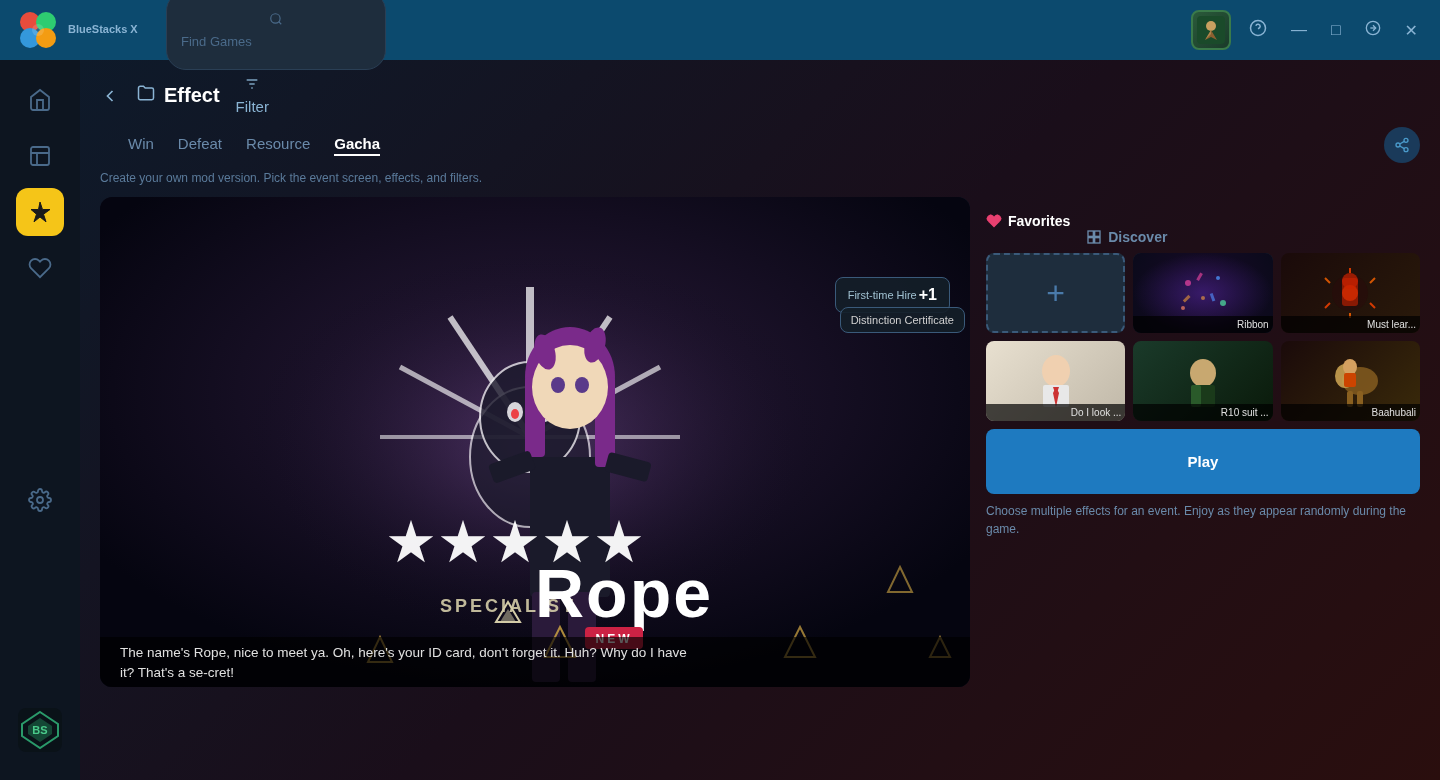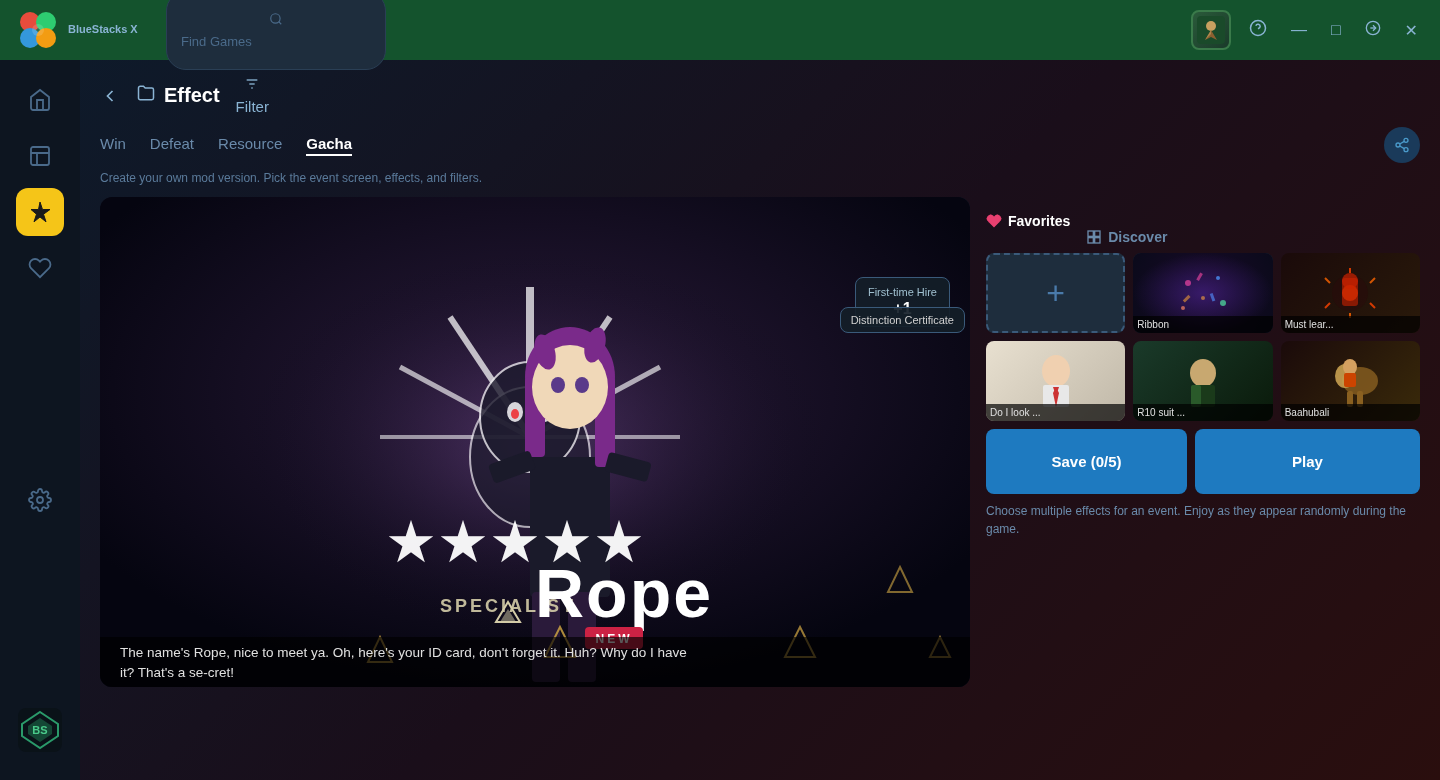--- a/index.html
+++ b/index.html
@@ -10,21 +10,21 @@
       font-family: 'Segoe UI', Arial, sans-serif;
       overflow: hidden;
       color: #fff;
     }
 
     
     .title-bar {
       position: absolute;
       top: 0; left: 0; right: 0;
       height: 60px;
-      background: #14532d;
+      background: #0c4a6e;
       display: flex;
       align-items: center;
       padding: 0 16px;
       z-index: 100;
     }
     .logo-area {
       display: flex;
       align-items: center;
       gap: 8px;
       width: 130px;
@@ -141,20 +141,21 @@
       background: none; border: none; cursor: pointer;
       color: #8ab4d4; font-size: 15px; flex-direction: column;
     }
 
     
     .tab-bar {
       display: flex;
       align-items: center;
       gap: 24px;
       margin-bottom: 8px;
+      margin-left: 28px;
     }
     .tab {
       font-size: 15px;
       color: #6a8aaa;
       cursor: pointer;
       padding-bottom: 2px;
       border-bottom: 2px solid transparent;
     }
     .tab.active {
       color: #fff;
@@ -205,21 +206,21 @@
     
     .hire-popup {
       position: absolute;
       top: 80px; right: 20px;
       background: rgba(20, 30, 40, 0.92);
       border: 1px solid #3a5a7a;
       border-radius: 8px;
       padding: 8px 12px;
       font-size: 12px;
       color: #d0d0d0;
-      display: flex; flex-direction: column; align-items: center;
+      display: flex; flex-direction: row; align-items: center;
       gap: 2px;
     }
     .hire-plus {
       font-size: 16px; font-weight: 700; color: #fff;
     }
     .distinction-popup {
       position: absolute;
       top: 110px; right: 5px;
       background: rgba(20, 30, 40, 0.92);
       border: 1px solid #3a5a7a;
@@ -269,21 +270,21 @@
     .effect-card.add-card .plus-icon {
       font-size: 32px;
       color: #4a7aaa;
     }
     .effect-card-label {
       position: absolute;
       bottom: 0; left: 0; right: 0;
       background: rgba(0,0,0,0.7);
       font-size: 10px;
       color: #e0e0e0;
-      text-align: left;
+      text-align: right;
       padding: 3px 4px;
       white-space: nowrap;
       overflow: hidden;
       text-overflow: ellipsis;
     }
     
     .ribbon-card-bg {
       width: 100%; height: 100%;
       background: radial-gradient(circle, #1a0a2a, #0a0a1a);
       display: flex; align-items: center; justify-content: center;
@@ -698,20 +699,19 @@
 
               <ellipse cx="35" cy="16" rx="7" ry="8" fill="#d4a060"></ellipse>
               <rect x="29" y="22" width="12" height="14" fill="#cc4400" rx="2"></rect>
             </svg>
           </div>
           <div class="effect-card-label">Baahubali</div>
         </div>
       </div>
 
       <div class="action-buttons">
-        <button class="save-btn">Save (0/5)</button>
         <button class="play-btn">Play</button>
       </div>
 
       <div class="info-text">Choose multiple effects for an event. Enjoy as they appear randomly during the game.</div>
     </div>
   </div>
 </div>
 
 </body></html>

